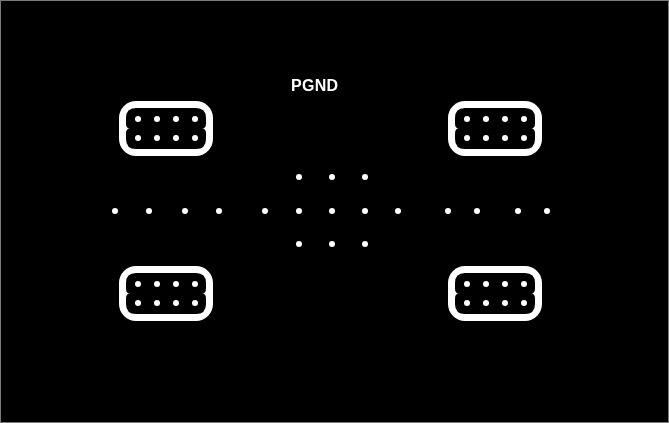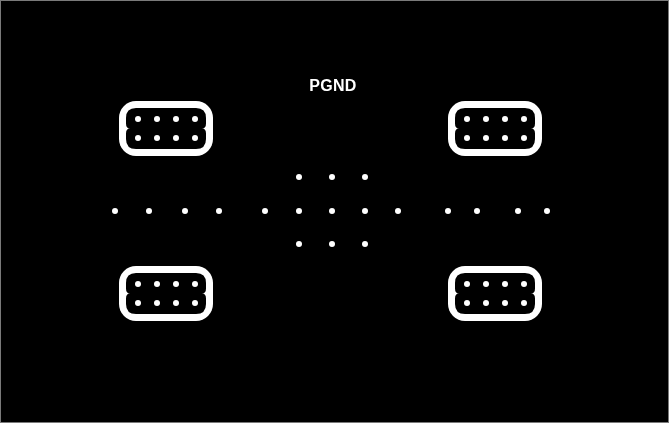--- a/index.html
+++ b/index.html
@@ -4,21 +4,21 @@
   <style>
     html, body { margin: 0; padding: 0; background: #000; }
     body { width: 669px; height: 423px; overflow: hidden; }
     #canvas {
       position: relative; width: 667px; height: 421px;
       background: #000; border: 1px solid #7a7a7a;
     }
     #canvas svg { position: absolute; left: 0; top: 0; }
     .title {
       position: absolute; left: 290px; top: 76px; width: 84px;
-      text-align: center; color: #fff;
+      color: #fff;
       font-family: "Liberation Sans", sans-serif; font-weight: bold; font-size: 16px;
       letter-spacing: 0.3px;
     }
   </style>
 </head>
 <body>
 
 <div id="canvas">
   <svg id="drawing" width="667" height="421" viewBox="0 0 667 421">
       <rect x="118" y="100" width="94" height="55" rx="17" ry="17" fill="#ffffff"></rect>

